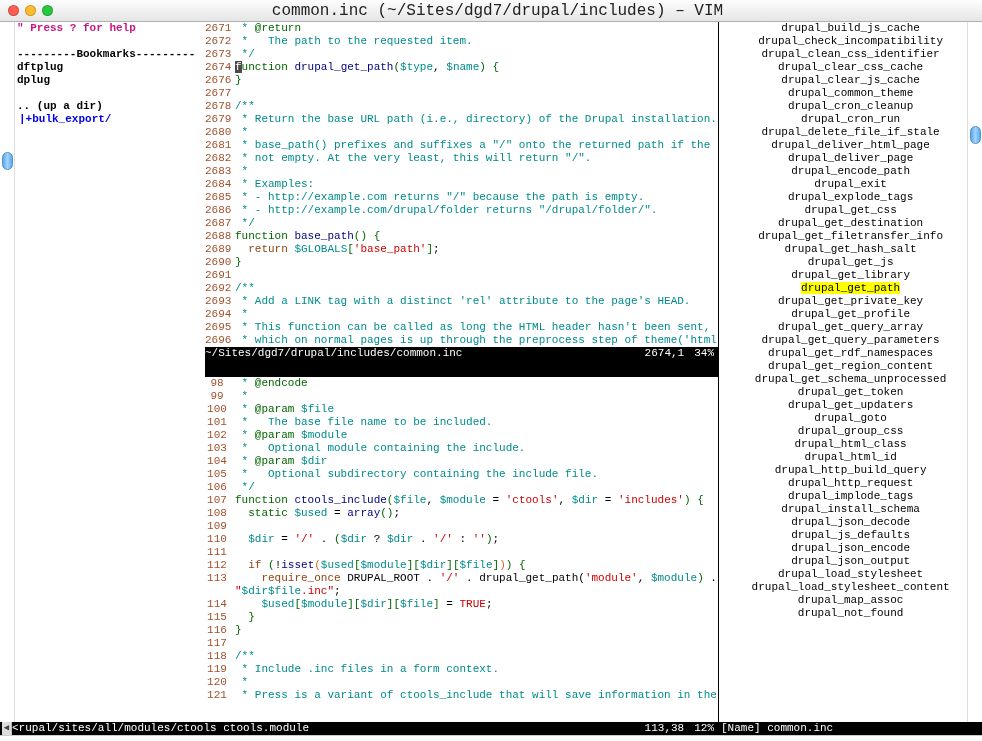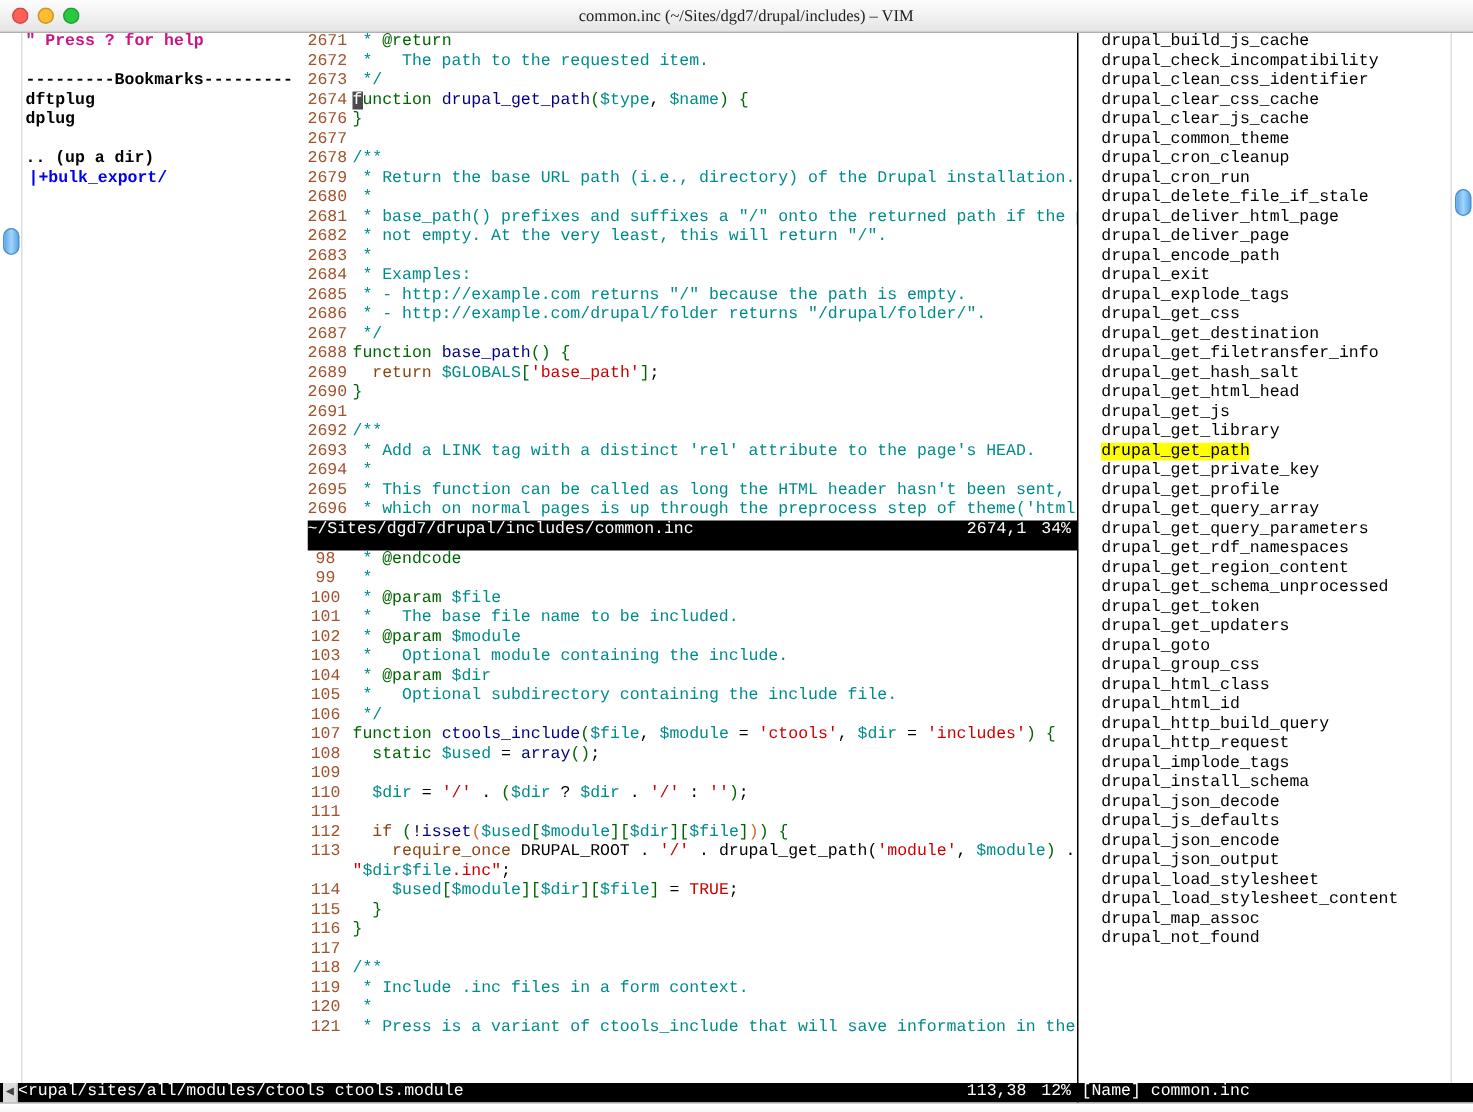--- a/index.html
+++ b/index.html
@@ -1,21 +1,21 @@
 <!DOCTYPE html>
 <html><head>
 <meta charset="utf-8">
 <style>
 * { margin: 0; padding: 0; box-sizing: border-box; }
 body { font-family: Monaco, "Courier New", monospace; font-size: 11px; background: #fff; overflow: hidden; }
 .titlebar { height: 22px; background: linear-gradient(#fdfdfd, #e5e5e5); border-bottom: 1px solid #b0b0b0; display: flex; align-items: center; padding-left: 8px; position: relative; }
 .traffic { display: flex; gap: 6px; }
 .lt { width: 11px; height: 11px; border-radius: 50%; border: 0.5px solid rgba(0,0,0,0.2); }
 .lt.r { background: #ff5f57; } .lt.y { background: #febc2e; } .lt.g { background: #28c840; }
-.title { position: absolute; left: 0; right: 0; text-align: center; font-family: Liberation Serif, serif; font-size: 11px; color: #222; pointer-events: none; padding-left: 13px; }
+.title { position: absolute; left: 0; right: 0; text-align: center; font-family: Liberation Mono, monospace; font-size: 16px; color: #222; pointer-events: none; padding-left: 13px; }
 .workspace { display: flex; height: 700px; background: #fff; position: relative; }
 .scrollgutter { width: 15px; background: #fff; border-right: 1px solid #ddd; position: relative; }
 .scrollind { position: absolute; left: 2px; width: 11px; height: 18px; background: linear-gradient(90deg, #5fa8e6, #a2d4ff, #5fa8e6); border-radius: 6px; border: 0.5px solid #4a90d0; }
 .rgutter { width: 15px; background: #fff; border-left: 1px solid #ddd; position: relative; }
 .col { overflow: hidden; }
 .left { width: 190px; border-right: 0; }
 .mid { flex: 1; display: flex; flex-direction: column; }
 .right { width: 248px; border-left: 0; }
 .line { white-space: pre; line-height: 13px; height: 13px; }
 .ln { color: #a0522d; display: inline-block; width: 30px; text-align: center; padding-right: 6px; }
@@ -23,30 +23,30 @@
 .c-bold { font-weight: bold; }
 .c-blue { color: #0000ee; }
 .c-dblue { color: #000080; }
 .c-cyan { color: #008b8b; }
 .c-green { color: #006400; }
 .c-brown { color: #8b4513; }
 .c-red { color: #c00; }
 .c-orange { color: #d2691e; }
 .cursor { background: #4a4a4a; color: #fff; }
 .hl { background: #ffff00; }
-.statbar { background: #000; color: #fff; display: flex; height: 20px; line-height: 13px; }
+.statbar { background: #000; color: #fff; display: flex; height: 30px; line-height: 13px; }
 .statpath { flex: 1; white-space: pre; overflow: hidden; }
 .statpos { padding: 0 10px; white-space: pre; }
 .statpct { padding-right: 4px; }
 .sepbar { width: 1px; background: #000; }
 .cmdline { height: 13px; line-height: 13px; background: #000; color: #fff; padding-left: 2px; display: flex; }
 .footer { height: 18px; background: linear-gradient(#fff, #e8e8e8); border-top: 1px solid #ccc; }
 .larrow { width: 10px; background: #ddd; color: #444; font-size: 9px; line-height: 13px; text-align: center; border-right: 1px solid #bbb; }
 .leftcol-line { white-space: pre; height: 13px; line-height: 13px; overflow: hidden; padding-left: 2px; }
-.rightcol-line { white-space: pre; height: 13px; line-height: 13px; overflow: hidden; padding-left: 2px; }
+.rightcol-line { white-space: pre; height: 13px; line-height: 13px; overflow: hidden; padding-left: 2px; text-align: center; }
 </style>
 </head>
 <body>
 
 <div class="titlebar">
   <div class="traffic">
     <div class="lt r"></div>
     <div class="lt y"></div>
     <div class="lt g"></div>
   </div>
@@ -145,21 +145,20 @@
       <div class="rightcol-line">  drupal_delete_file_if_stale</div>
       <div class="rightcol-line">  drupal_deliver_html_page</div>
       <div class="rightcol-line">  drupal_deliver_page</div>
       <div class="rightcol-line">  drupal_encode_path</div>
       <div class="rightcol-line">  drupal_exit</div>
       <div class="rightcol-line">  drupal_explode_tags</div>
       <div class="rightcol-line">  drupal_get_css</div>
       <div class="rightcol-line">  drupal_get_destination</div>
       <div class="rightcol-line">  drupal_get_filetransfer_info</div>
       <div class="rightcol-line">  drupal_get_hash_salt</div>
-      <div class="rightcol-line">  drupal_get_html_head</div>
       <div class="rightcol-line">  drupal_get_js</div>
       <div class="rightcol-line">  drupal_get_library</div>
       <div class="rightcol-line">  <span class="hl">drupal_get_path</span></div>
       <div class="rightcol-line">  drupal_get_private_key</div>
       <div class="rightcol-line">  drupal_get_profile</div>
       <div class="rightcol-line">  drupal_get_query_array</div>
       <div class="rightcol-line">  drupal_get_query_parameters</div>
       <div class="rightcol-line">  drupal_get_rdf_namespaces</div>
       <div class="rightcol-line">  drupal_get_region_content</div>
       <div class="rightcol-line">  drupal_get_schema_unprocessed</div>

